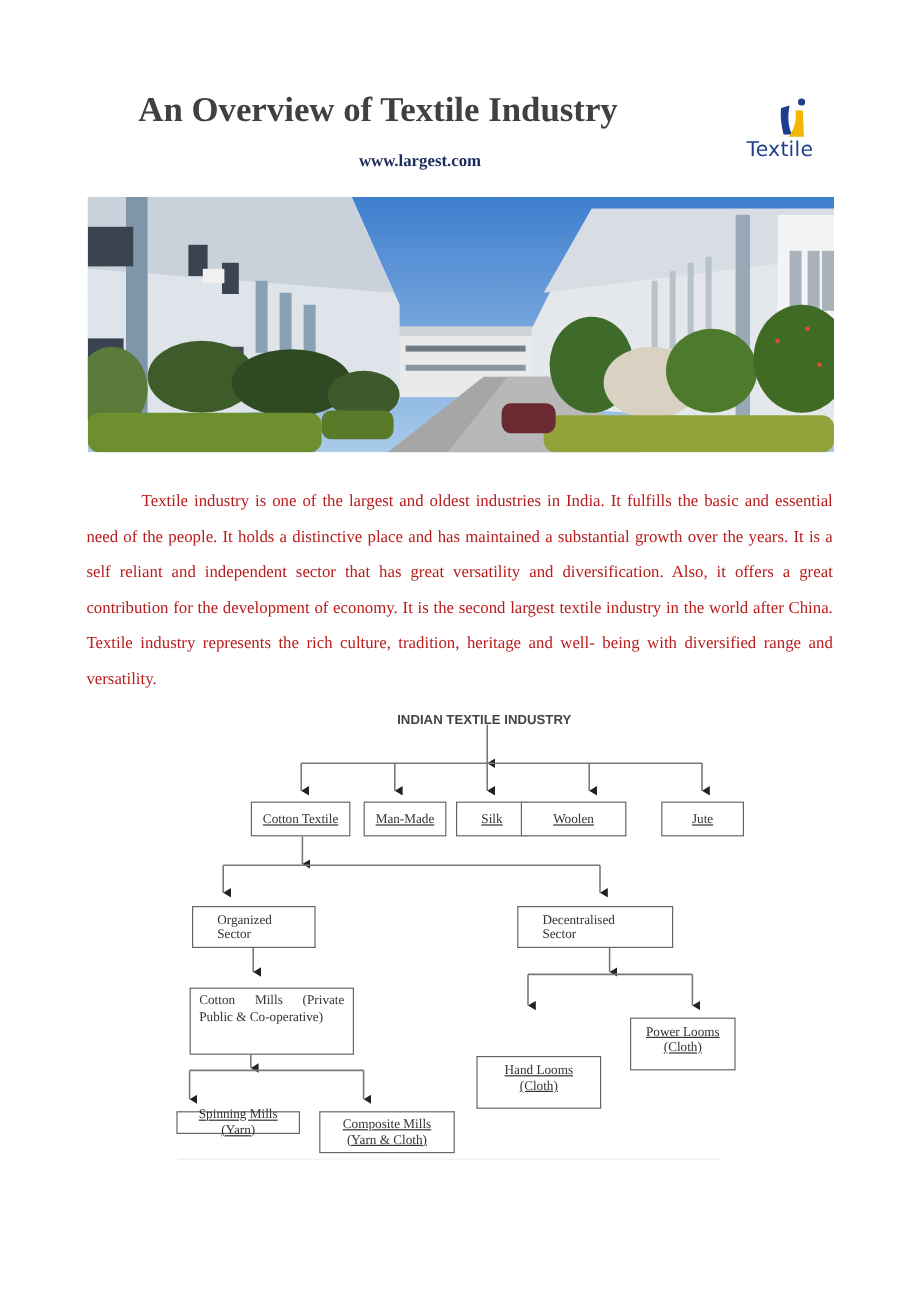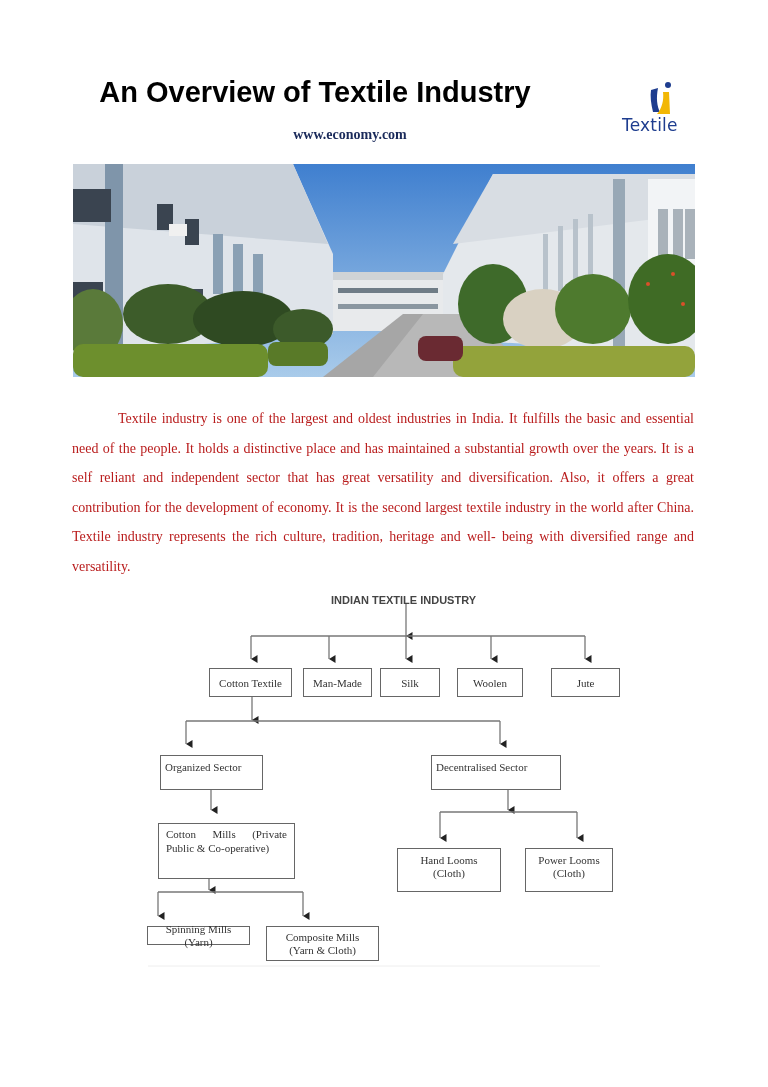--- a/index.html
+++ b/index.html
@@ -1,36 +1,36 @@
 <!DOCTYPE html>
 <html><head>
 <meta charset="utf-8">
 <style>
   html, body { margin: 0; padding: 0; background: #ffffff; }
   body { width: 768px; height: 1087px; position: relative; overflow: hidden; font-family: "Liberation Serif", serif; color: #111; }
   .abs { position: absolute; }
-  .title { left: 0; width: 700px; top: 76px; text-align: center; font-family: Liberation Sans, sans-serif; font-weight: bold; font-size: 29px; color: #000000; padding-left: 0; }
+  .title { left: 0; width: 700px; top: 76px; text-align: center; font-family: Liberation Serif, serif; font-weight: bold; font-size: 29px; color: #404040; padding-left: 0; }
   .title span { display: inline-block; margin-left: -70px; }
   .url { left: 200px; width: 300px; top: 127px; text-align: center; font-weight: bold; font-size: 14px; color: #1a2a5a; }
   .logo { left: 620px; top: 76px; width: 80px; height: 62px; }
   .logo-text { position: absolute; left: 2px; top: 39px; font-family: "DejaVu Sans", sans-serif; font-size: 17px; color: #1e3d8f; letter-spacing: 0.2px; }
   .photo { left: 73px; top: 164px; width: 622px; height: 213px; overflow: hidden; }
   .para { left: 72px; top: 404px; width: 622px; font-size: 14px; line-height: 29.5px; text-align: justify; color: #b91c1c; }
   .para p { margin: 0; text-indent: 46px; }
   .box { position: absolute; border: 1.5px solid #666; background: #fff; font-family: "Liberation Serif", serif; font-size: 11px; color: #333; box-sizing: border-box; }
-  .box.center { display: flex; align-items: center; justify-content: center; text-align: left; }
-  .box.top { padding: 5px 4px; }
+  .box.center { display: flex; align-items: center; justify-content: center; text-align: left; text-decoration: underline; }
+  .box.top { padding: 5px 20px; }
   .diag-title { font-family: "Liberation Sans", sans-serif; font-weight: bold; font-size: 11px; color: #444; }
   svg.lines { position: absolute; left: 0; top: 0; }
 </style>
 </head>
 <body>
 
 <div class="abs title"><span>An Overview of Textile Industry</span></div>
-<div class="abs url">www.economy.com</div>
+<div class="abs url">www.largest.com</div>
 
 <div class="abs logo">
   <svg width="80" height="40" viewBox="0 0 80 40">
     <path d="M31 14 L38 12 C36 22 37 30 40 36 L33 36 C31 28 30 20 31 14 Z" fill="#1e3d8f"></path>
     <path d="M43 16 L49 16 L50 38 L37 38 C42 32 44 24 43 16 Z" fill="#f2b705"></path>
     <circle cx="48" cy="9" r="3" fill="#1e3d8f"></circle>
   </svg>
   <div class="logo-text">Textile</div>
 </div>
 
@@ -134,29 +134,29 @@
     <line x1="303" y1="892" x2="303" y2="916" marker-end="url(#arr)"></line>
   </g>
   <line x1="148" y1="966" x2="600" y2="966" stroke="#eee" stroke-width="1"></line>
 </svg>
 
 <div class="abs diag-title" style="left:331px; top:594px;">INDIAN TEXTILE INDUSTRY</div>
 
 <div class="box center" style="left:209px; top:668px; width:83px; height:29px;">Cotton Textile</div>
 <div class="box center" style="left:303px; top:668px; width:69px; height:29px;">Man-Made</div>
 <div class="box center" style="left:380px; top:668px; width:60px; height:29px;">Silk</div>
-<div class="box center" style="left:457px; top:668px; width:66px; height:29px;">Woolen</div>
+<div class="box center" style="left:434px; top:668px; width:88px; height:29px;">Woolen</div>
 <div class="box center" style="left:551px; top:668px; width:69px; height:29px;">Jute</div>
 
 <div class="box top" style="left:160px; top:755px; width:103px; height:35px;">Organized Sector</div>
 <div class="box top" style="left:431px; top:755px; width:130px; height:35px;">Decentralised Sector</div>
 
 <div class="box top" style="left:158px; top:823px; width:137px; height:56px; text-align:justify; text-align-last:left; line-height:14px; padding:3px 7px;">Cotton Mills (Private Public &amp; Co-operative)</div>
 
-<div class="box center" style="left:397px; top:848px; width:104px; height:44px; flex-direction:column; justify-content:flex-start; padding-top:5px; line-height:13px;">
+<div class="box center" style="left:397px; top:880px; width:104px; height:44px; flex-direction:column; justify-content:flex-start; padding-top:5px; line-height:13px;">
   <span>Hand Looms</span>
   <span>(Cloth)</span>
 </div>
 <div class="box center" style="left:525px; top:848px; width:88px; height:44px; flex-direction:column; justify-content:flex-start; padding-top:5px; line-height:13px;">
   <span>Power Looms</span>
   <span>(Cloth)</span>
 </div>
 
 <div class="box center" style="left:147px; top:926px; width:103px; height:19px; flex-direction:column; line-height:13px;">
   <span>Spinning Mills</span>

